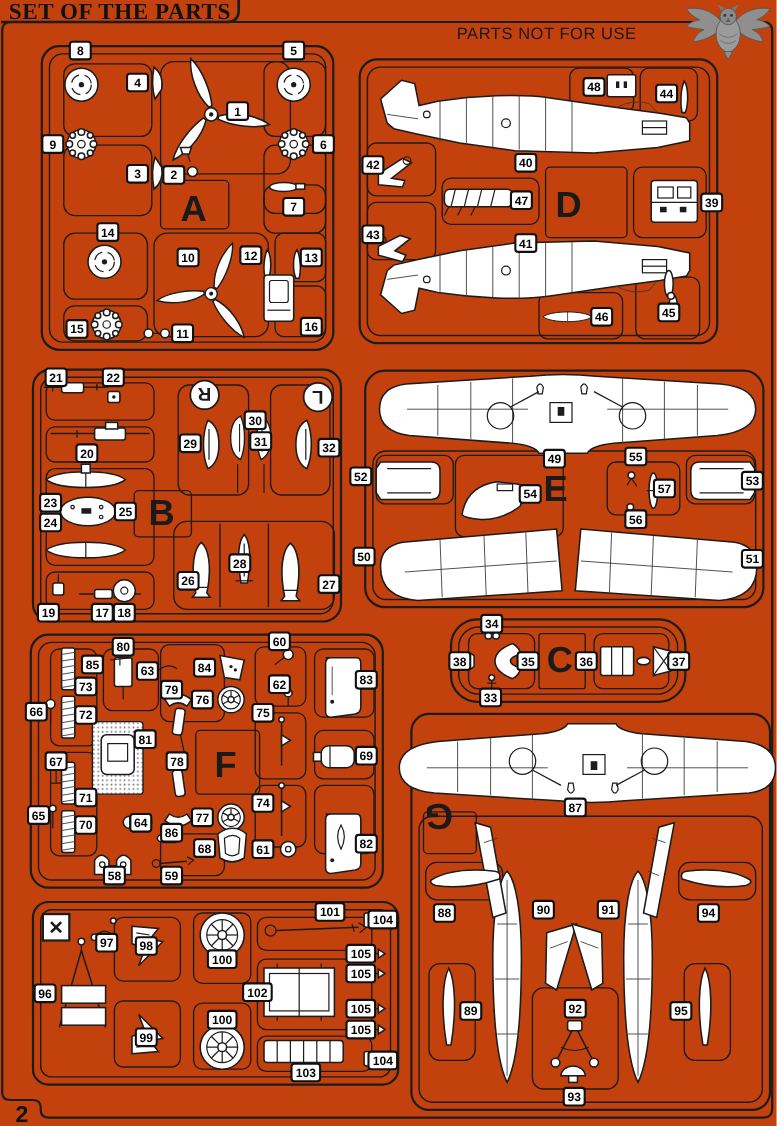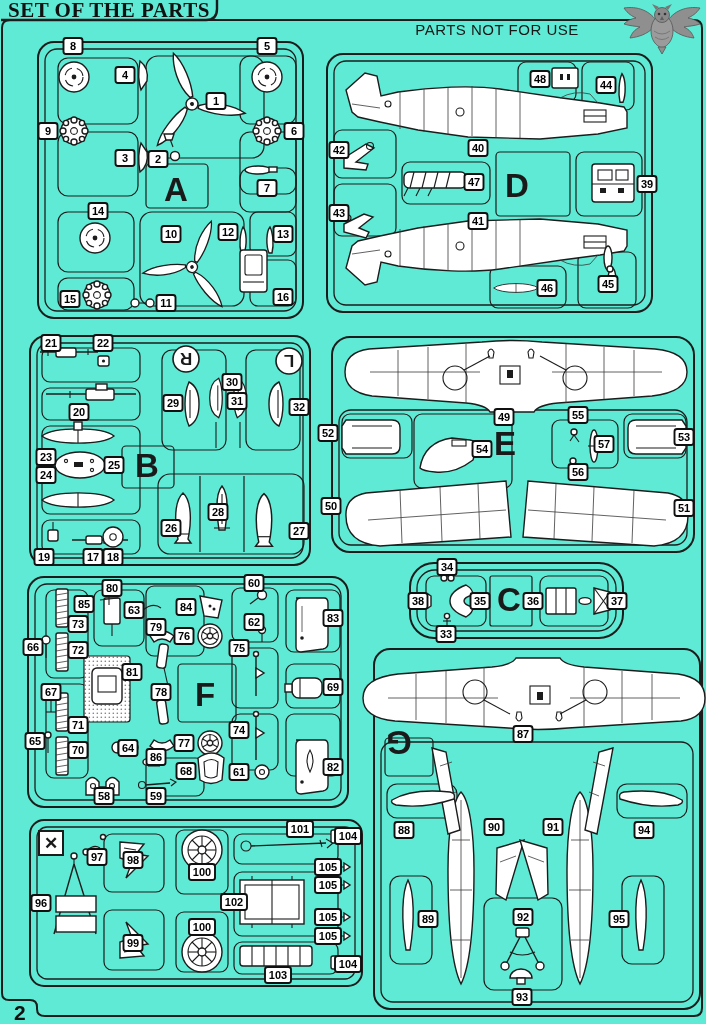--- a/index.html
+++ b/index.html
@@ -1,16 +1,16 @@
 <!DOCTYPE html>
 <html><head>
 <meta charset="utf-8">
 <style>
   html,body{margin:0;padding:0;background:#e8e8e8;}
-  .page{position:relative;width:706px;height:1024px;background:#5eead4;overflow:hidden;}
+  .page{position:relative;width:706px;height:1024px;background:#c2410c;overflow:hidden;}
   svg{position:absolute;left:0;top:0;}
   .title-text{font:bold 21px "Liberation Serif",serif;fill:#111;letter-spacing:.5px;}
   .header-text{font:15px "Liberation Sans",sans-serif;fill:#181818;letter-spacing:.5px;}
   .pagenum-text{font:bold 21px "Liberation Sans",sans-serif;fill:#111;}
   .border-line{fill:none;stroke:#1c1c1c;stroke-width:2;}
   .tab-line{fill:none;stroke:#1c1c1c;stroke-width:2.4;}
   .frame{fill:none;stroke:#1c1c1c;stroke-width:2;}
   .frame-in{fill:none;stroke:#1c1c1c;stroke-width:1.3;}
   .cell{fill:none;stroke:#1c1c1c;stroke-width:1.2;}
   .part{fill:#fff;stroke:#1c1c1c;stroke-width:1.4;}

